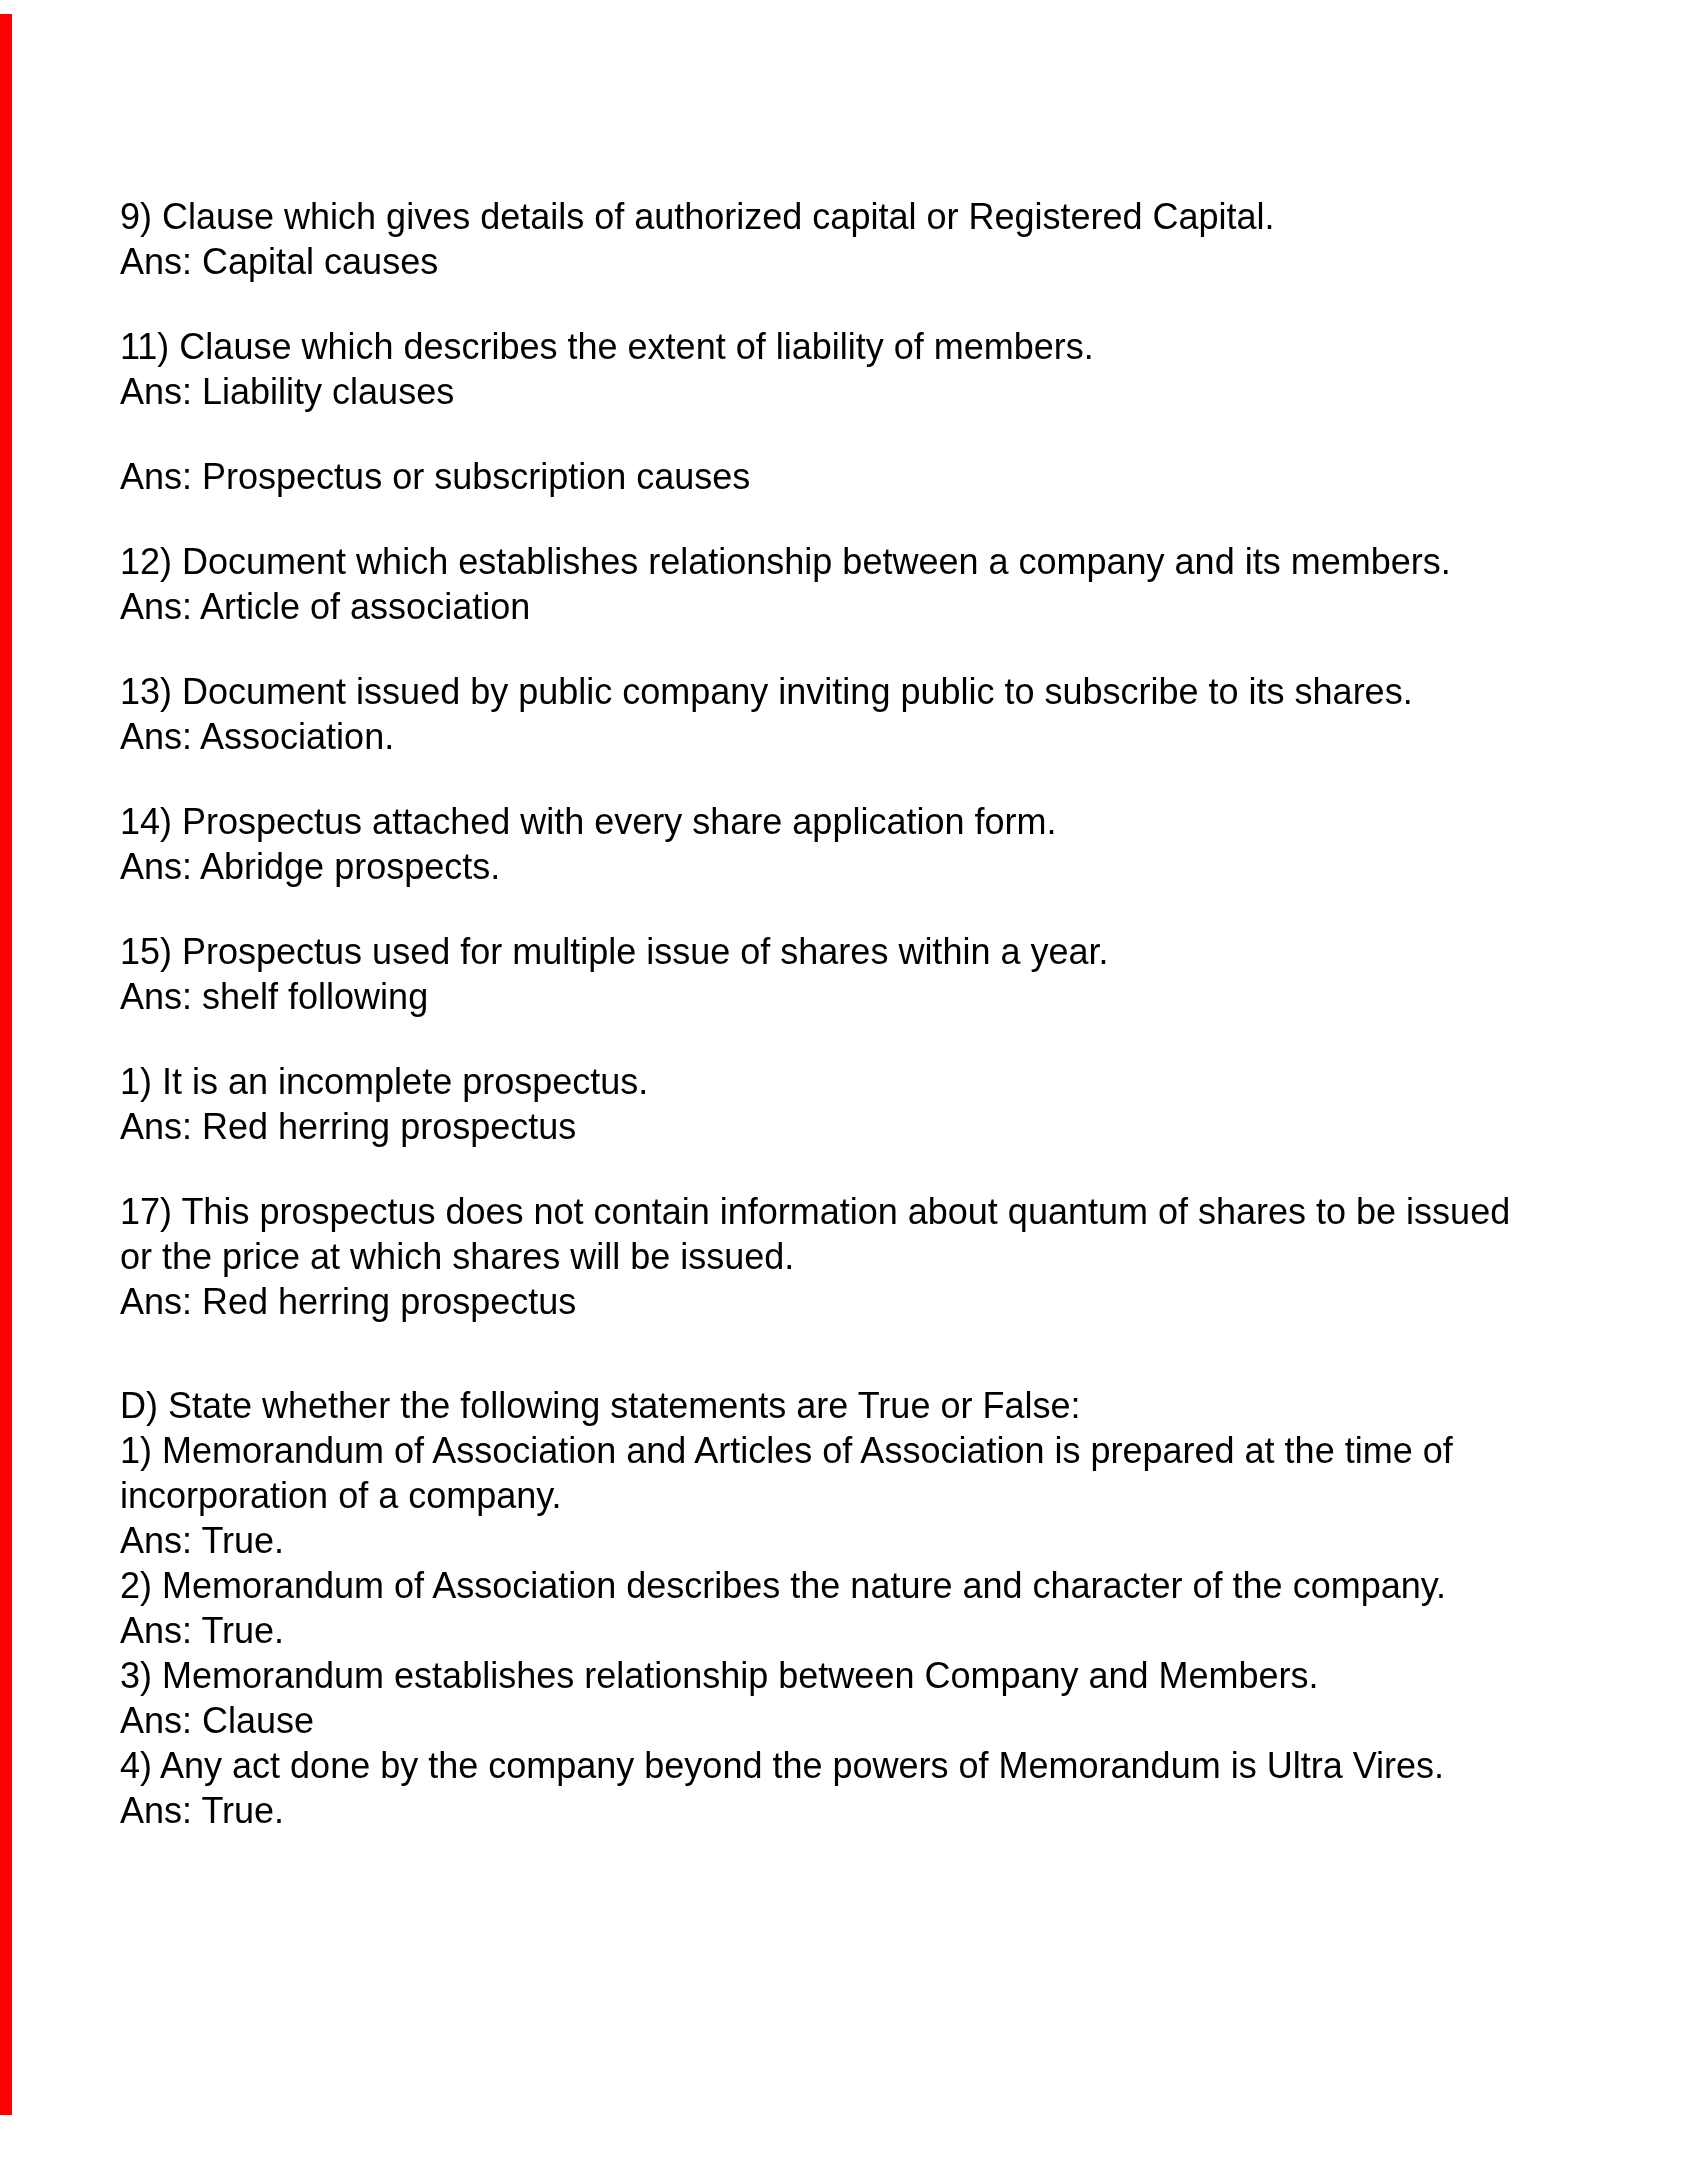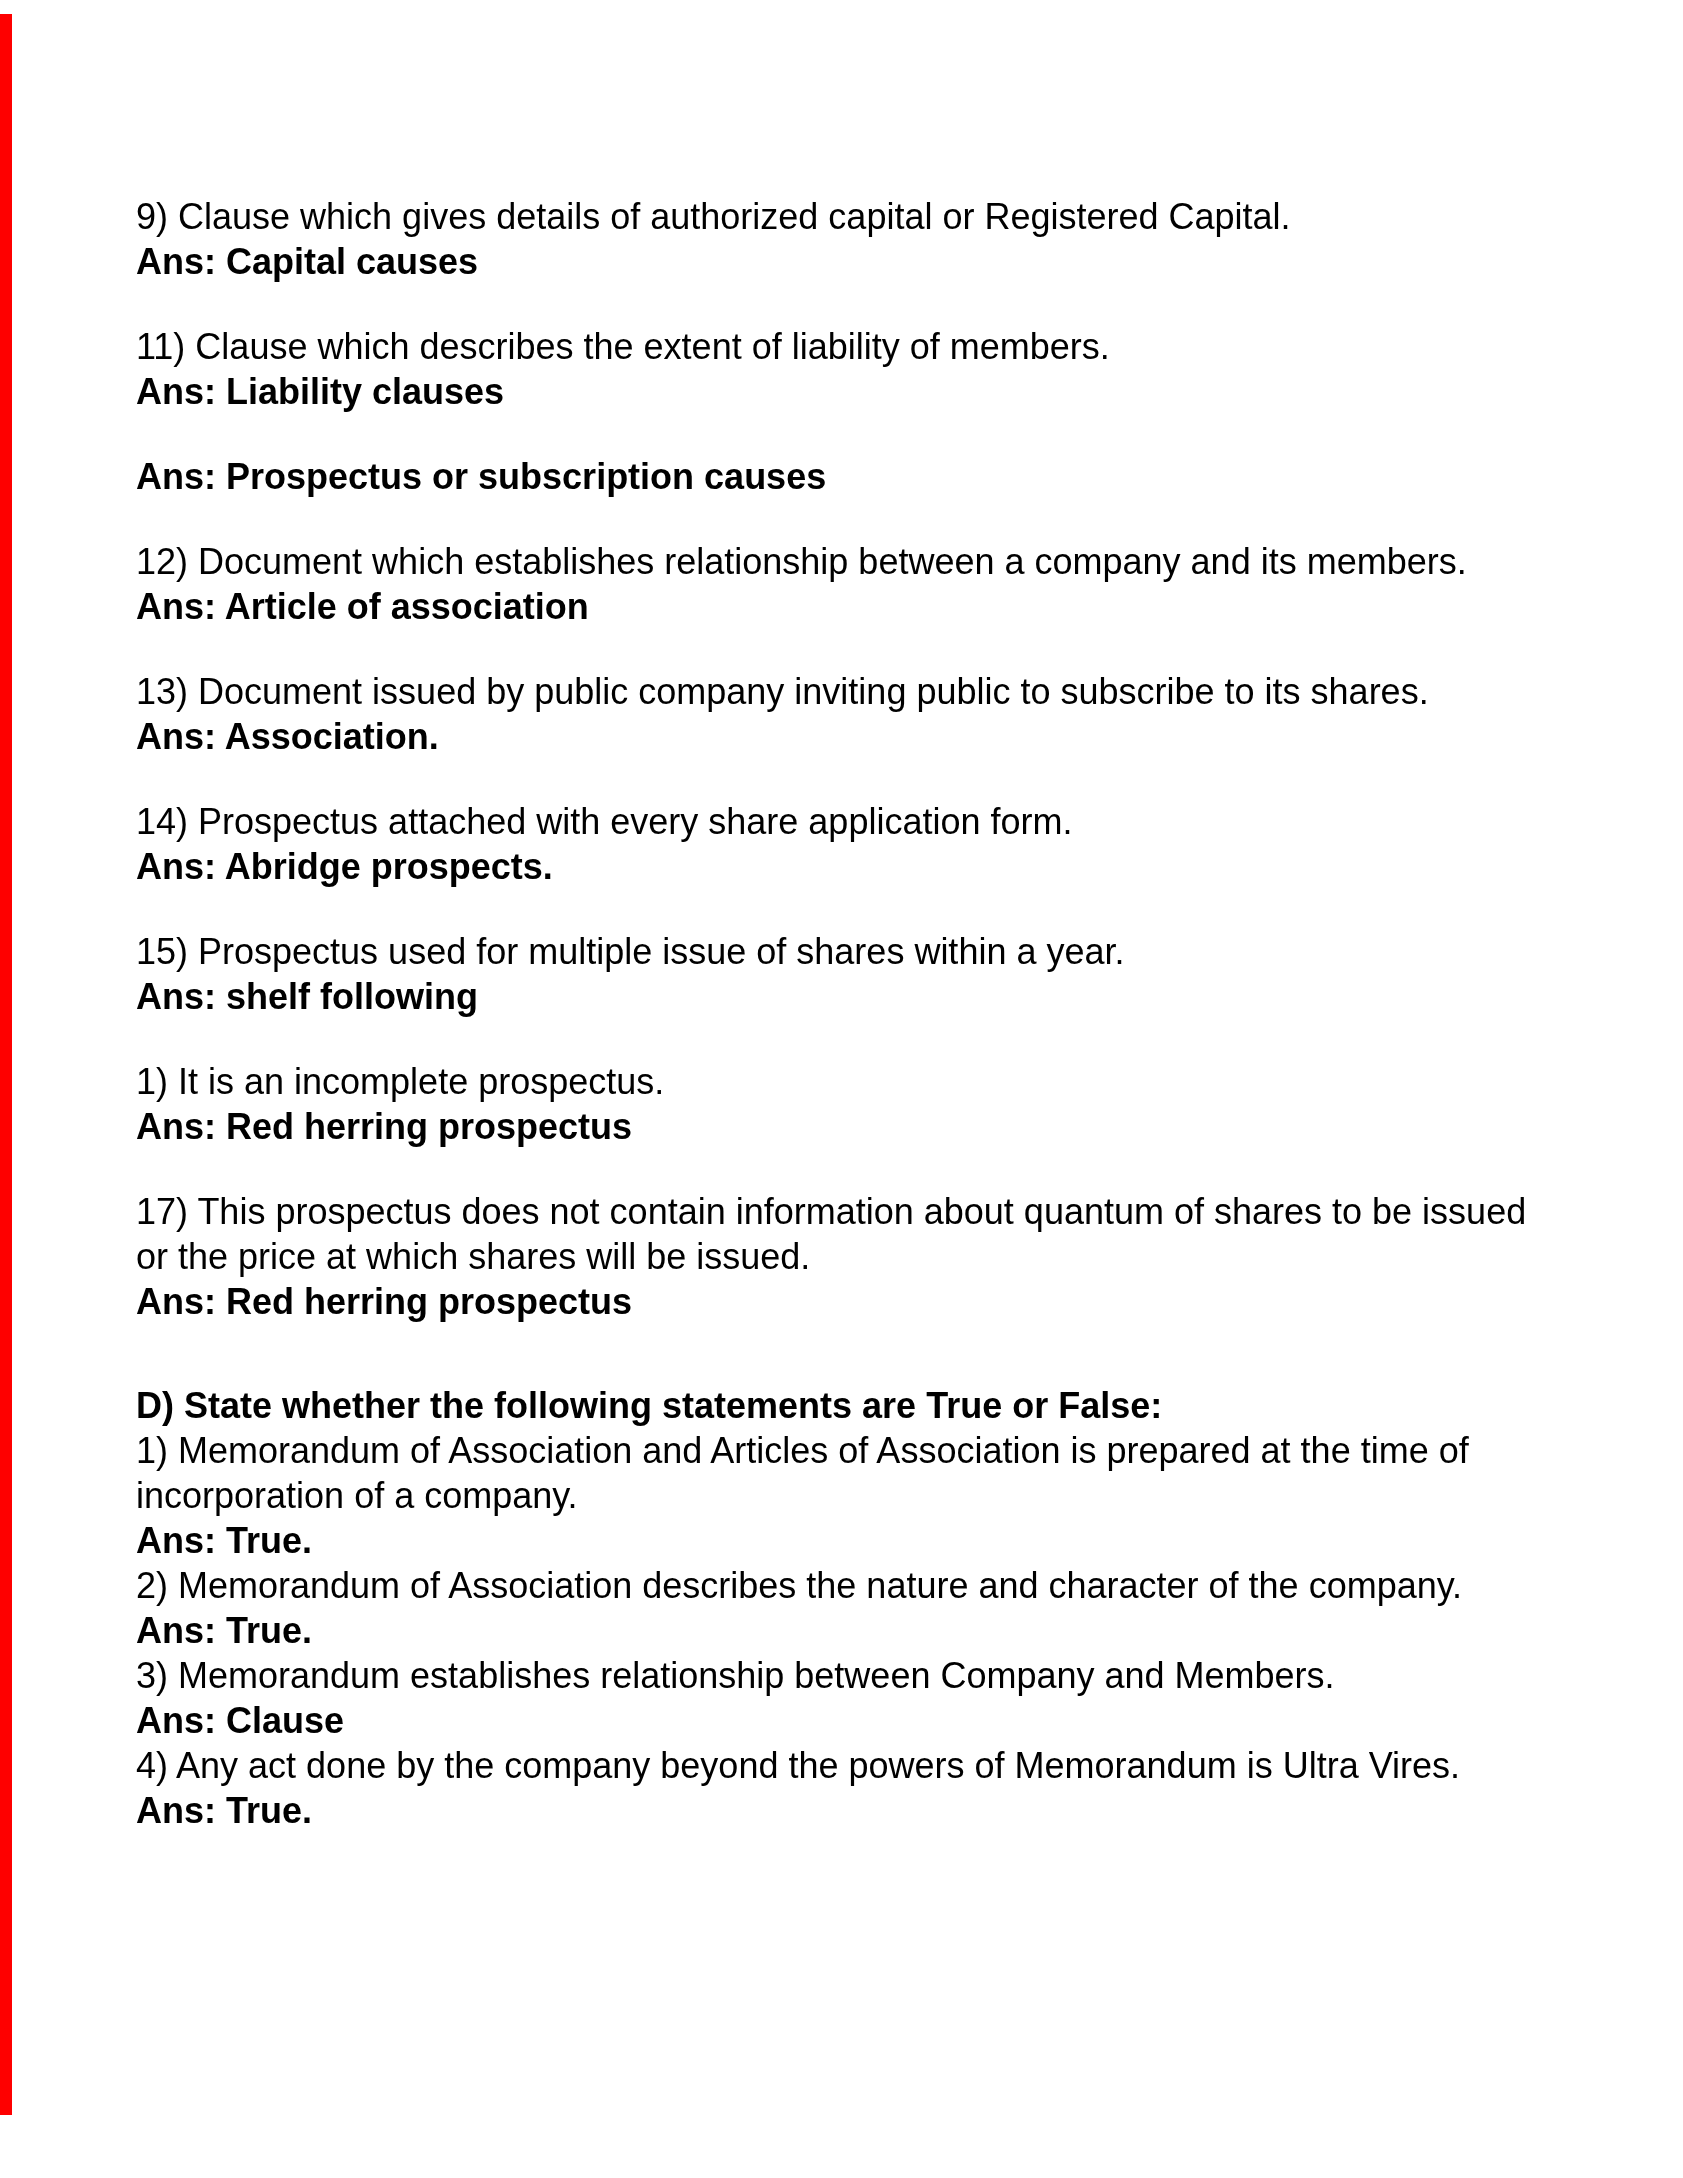--- a/index.html
+++ b/index.html
@@ -25,35 +25,35 @@
   .red-bar {
     position: absolute;
     left: 0;
     top: 14px;
     width: 12px;
     height: 2101px;
     background: #fe0000;
   }
   .content {
     position: absolute;
-    left: 136px;
+    left: 120px;
     top: 194px;
     width: 1398px;
     font-size: 36px;
     line-height: 45px;
   }
   .content p {
     margin: 0;
     padding: 0;
   }
   .qa-block {
     margin: 0 0 40px 0;
   }
   .answer, .bold {
-    font-weight: bold;
+    font-weight: normal;
   }
   .tf-section {
     margin-top: 59px;
   }
 </style>
 </head>
 <body>
 
 <div class="page" style="background: rgb(255, 255, 255); color: rgb(0, 0, 0);">
   <div class="red-bar" style="background: rgb(254, 0, 0);"></div>

